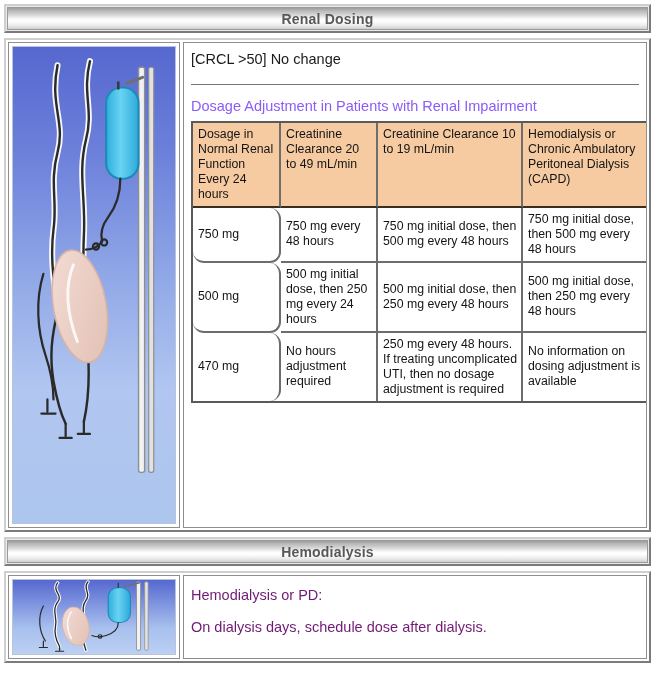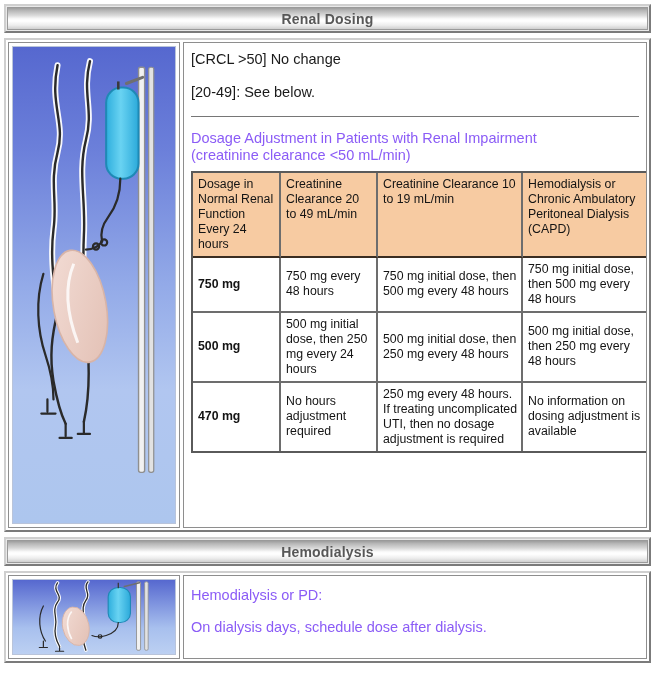--- a/index.html
+++ b/index.html
@@ -116,29 +116,29 @@
   }
   table.dosing th:last-child, table.dosing td:last-child { border-right: none; }
   table.dosing tr:last-child td { border-bottom: none; }
   table.dosing th {
     background: #f7cba2;
     font-weight: normal;
     text-align: left;
     vertical-align: top;
     border-bottom: 2px solid #3a2d22;
   }
-  td.dose-label { font-weight: bold; font-size: 12.6px; }
+  td.dose-label { font-weight: normal; font-size: 12.6px; border-radius: 11px; }
   .c1 { width: 88px; }
   .c2 { width: 97px; }
   .c3 { width: 145px; }
   .c4 { width: 125px; }
 
   .hd-text {
     font-size: 14.5px;
-    color: #8b5cf6;
+    color: #701a75;
     line-height: 1.3;
     padding-top: 4px;
   }
   .hd-text .gap { height: 13px; }
 </style>
 </head>
 <body>
 
 <div class="page">
 
@@ -201,27 +201,25 @@
           <path d="M88 192 C 84 198, 78 200, 72 200"></path>
           <circle cx="82" cy="197" r="3" fill="none"></circle>
           <circle cx="90" cy="193" r="3" fill="none"></circle>
         </g>
       </svg>
     </div>
 
     <div class="body-cell">
 
       <div class="crcl-line">[CRCL &gt;50] No change</div>
-      <div class="crcl-line">[20-49]: See below.</div>
 
       <hr class="divider">
 
       <div class="tbl-caption">
         <div>Dosage Adjustment in Patients with Renal Impairment</div>
-        <div>(creatinine clearance &lt;50 mL/min)</div>
       </div>
 
       <table class="dosing">
         <colgroup>
           <col class="c1">
             <col class="c2">
             <col class="c3">
             <col class="c4">
         </colgroup>
         <thead>

